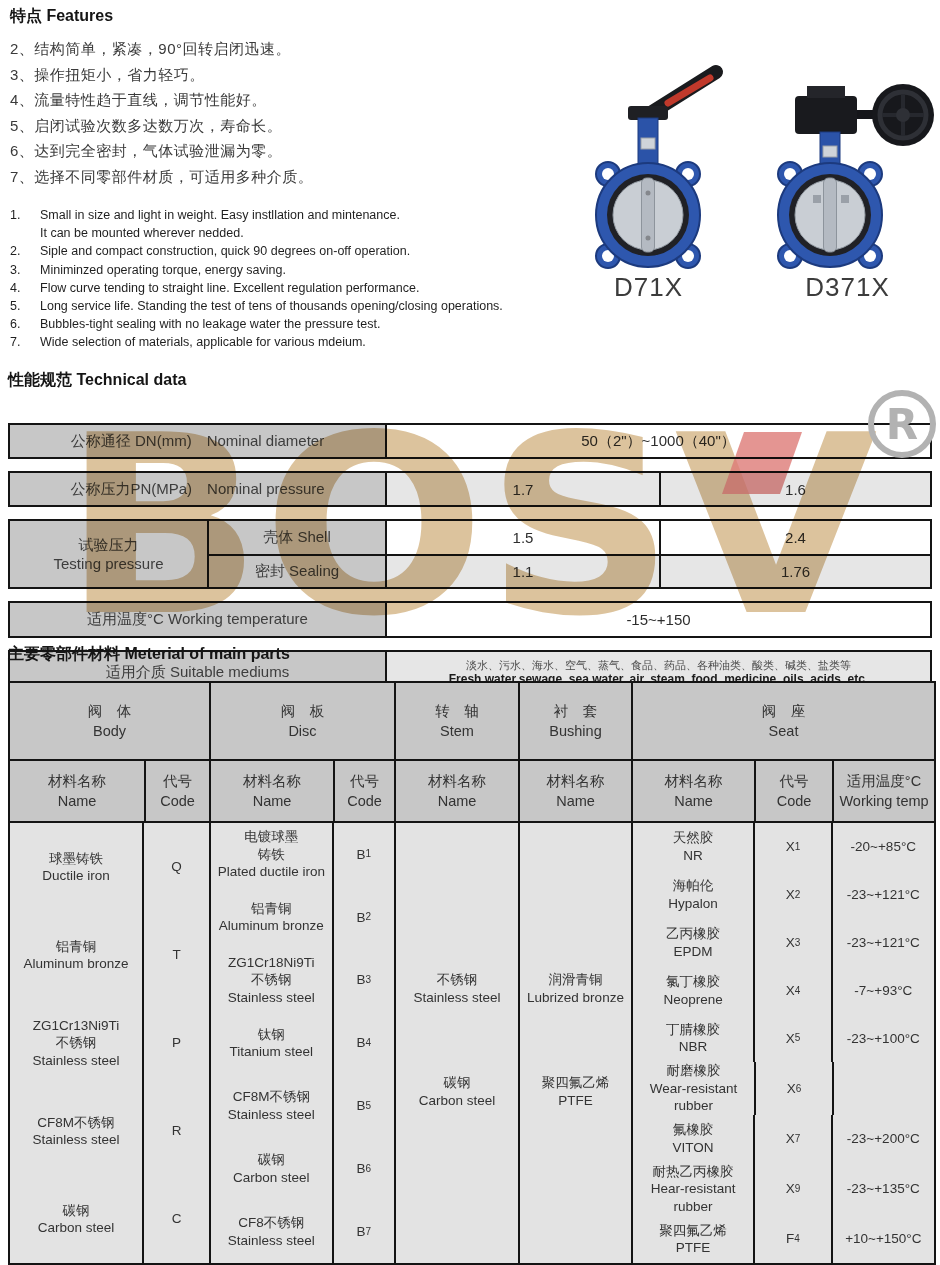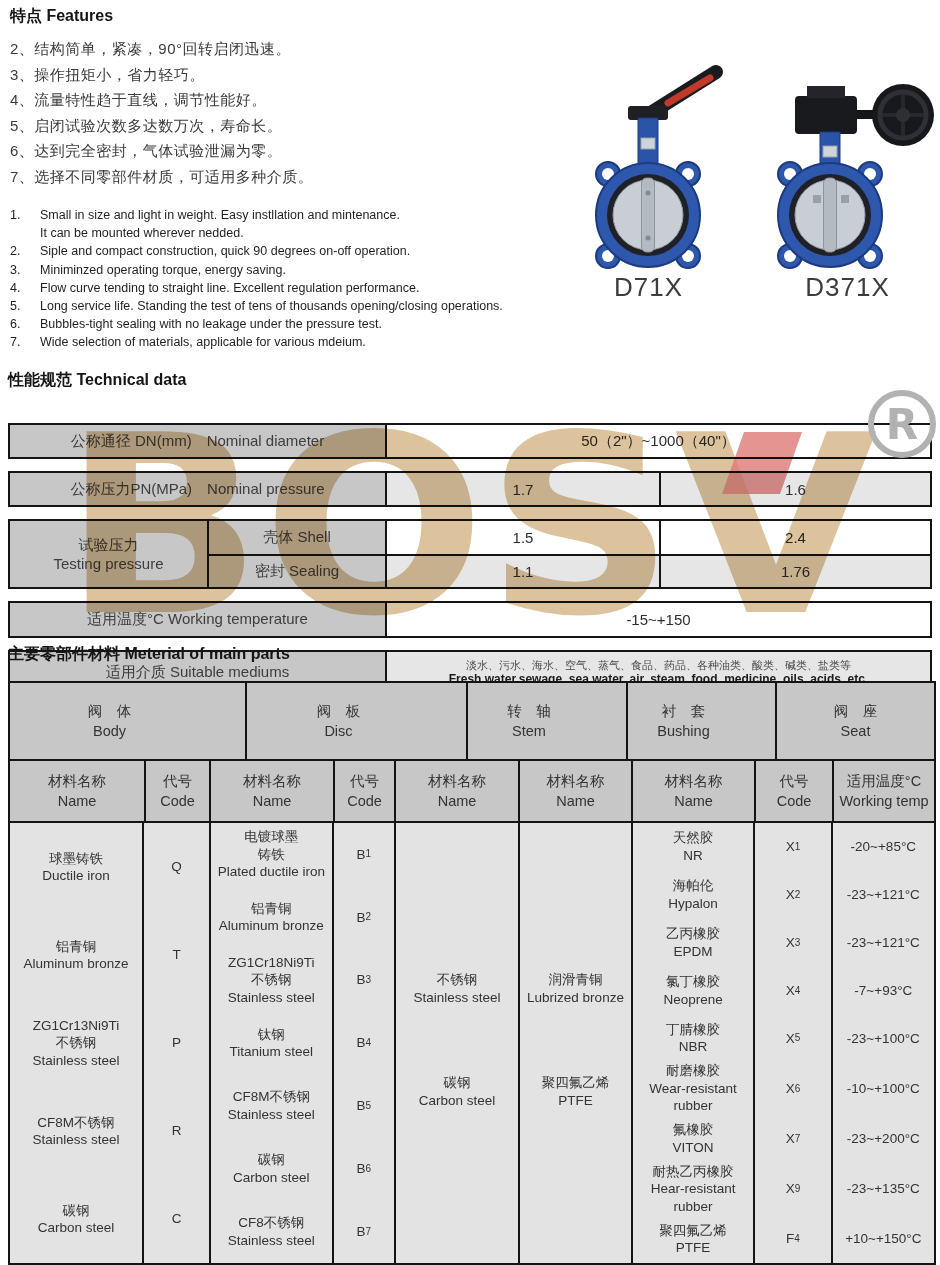--- a/index.html
+++ b/index.html
@@ -45,21 +45,21 @@
   .b5{grid-template-columns:375px 1fr;} .b5 .cell{height:40px;}
   .mediums{flex-direction:column;line-height:14.5px;}
   .mediums .cnline{font-size:11px;color:#4a4a4a;}
   .mediums .enline{font-size:12px;font-weight:bold;color:#1c1c1c;}
   #watermark{left:8px;top:400px;width:924px;height:235px;mix-blend-mode:multiply;pointer-events:none;}
   #regmark{left:866px;top:388px;width:72px;height:72px;}
 
   
   #mat-title{left:8px;top:644px;}
   #mat{left:8px;top:681px;width:928px;box-sizing:border-box;border:2px solid #141414;}
-  .mt-h1{display:flex;height:76px;background:#c7c7c7;border-bottom:2px solid #141414;gap:36px;}
+  .mt-h1{display:flex;height:76px;background:#c7c7c7;border-bottom:2px solid #141414;}
   .mt-h2{display:flex;height:60px;background:#c7c7c7;border-bottom:2px solid #141414;}
   .mt-h1 .cell,.mt-h2 .cell{height:100%;font-size:14.5px;line-height:20px;color:#333;white-space:pre-line;}
   .mt-body{display:flex;height:440px;background:#e3e3e3;}
   .colpair{display:flex;flex-direction:column;box-sizing:border-box;}
   .mrow{flex:1;display:flex;}
   .mcell{display:flex;align-items:center;justify-content:center;text-align:center;
          font-size:13.5px;line-height:17.5px;color:#333;white-space:pre-line;box-sizing:border-box;}
   .br{border-right:2px solid #141414;}
   sub{font-size:10px;line-height:1;}
   .single{box-sizing:border-box;display:flex;flex-direction:column;align-items:center;}
@@ -97,21 +97,21 @@
   <li>
       <span class="num">4.</span>
       <span class="txt pre">Flow curve tending to straight line. Excellent regulation performance.</span>
     </li>
   <li>
       <span class="num">5.</span>
       <span class="txt pre">Long service life. Standing the test of tens of thousands  opening/closing operations.</span>
     </li>
   <li>
       <span class="num">6.</span>
-      <span class="txt pre">Bubbles-tight sealing with no leakage under the pressure test.</span>
+      <span class="txt pre">Bubbles-tight sealing with no leakage water the pressure test.</span>
     </li>
   <li>
       <span class="num">7.</span>
       <span class="txt pre">Wide selection of materials, applicable for various mdeium.</span>
     </li>
 </ol>
 
 <div class="abs" id="figures">
   <div class="fig">
     <svg width="170" height="212" viewBox="0 0 170 212">
@@ -364,21 +364,20 @@
           <div class="mcell w123 br">丁腈橡胶
 NBR</div>
           <div class="mcell w78 br"><span>X</span><sub>5</sub></div>
           <div class="mcell w102">-23~+100°C</div>
         </div>
       <div class="mrow">
           <div class="mcell w123 br">耐磨橡胶
 Wear-resistant
 rubber</div>
           <div class="mcell w78 br"><span>X</span><sub>6</sub></div>
-          <div class="mcell w102">-10~+100°C</div>
         </div>
       <div class="mrow">
           <div class="mcell w123 br">氟橡胶
 VITON</div>
           <div class="mcell w78 br"><span>X</span><sub>7</sub></div>
           <div class="mcell w102">-23~+200°C</div>
         </div>
       <div class="mrow">
           <div class="mcell w123 br">耐热乙丙橡胶
 Hear-resistant

